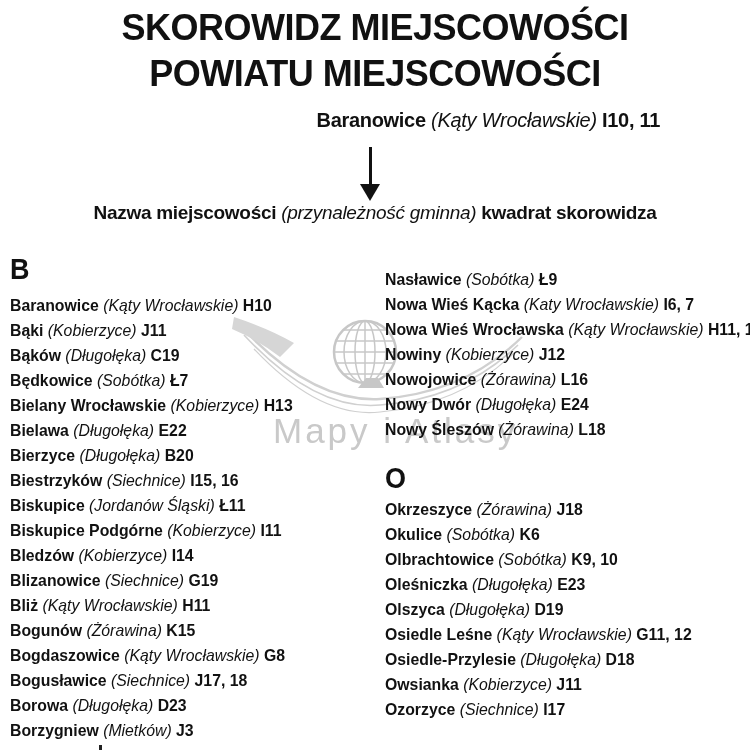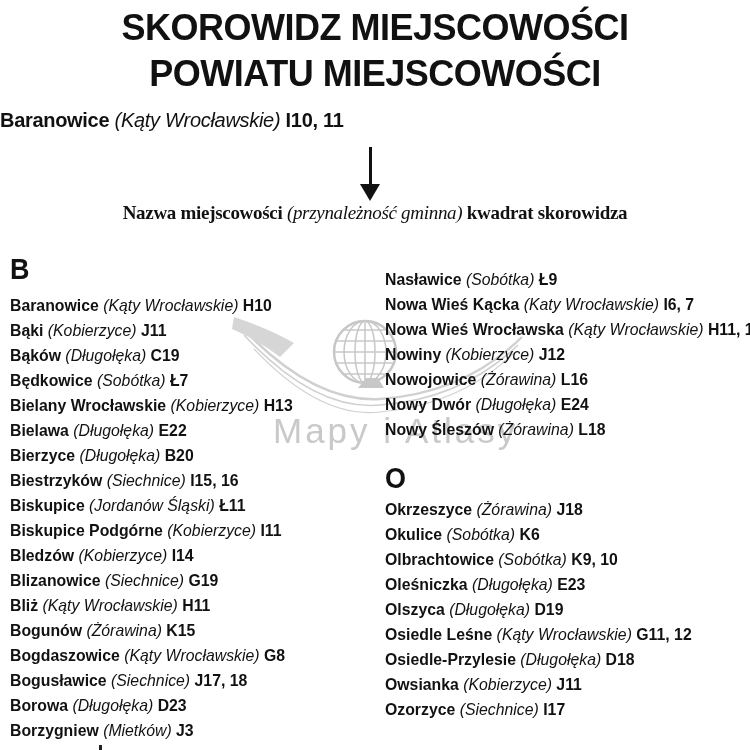--- a/index.html
+++ b/index.html
@@ -5,30 +5,30 @@
   html,body{margin:0;padding:0;background:#fff;}
   .page{position:relative;width:750px;height:750px;background:#fff;overflow:hidden;
         font-family:"Liberation Sans",sans-serif;color:#111;}
   .layer{position:absolute;z-index:1;}
   
   .watermark{position:absolute;left:230px;top:295px;z-index:0;}
   
   .titlebox{top:5px;left:0;width:750px;text-align:center;}
   .titlebox h1{margin:0;font-size:36px;line-height:46px;font-weight:bold;letter-spacing:-0.5px;}
   
-  .example{top:108px;left:0;width:660px;text-align:left;font-size:20px;line-height:25px;letter-spacing:-0.3px;}
+  .example{top:108px;left:0;width:660px;text-align:right;font-size:20px;line-height:25px;letter-spacing:-0.3px;}
   .example .n,.example .s{font-weight:bold;}
   .example .g{font-style:italic;}
   
   .arrow-line{top:147px;left:369px;width:3px;height:38px;background:#111;}
   .arrow-head{top:184px;left:360px;width:0;height:0;
               border-left:10px solid transparent;border-right:10px solid transparent;
               border-top:17px solid #111;}
   
-  .legend{top:200px;left:0;width:750px;text-align:center;font-size:19px;line-height:25px;letter-spacing:-0.3px;font-family:Liberation Serif, serif;}
+  .legend{top:200px;left:0;width:750px;text-align:center;font-size:19px;line-height:25px;letter-spacing:-0.3px;}
   .legend .n,.legend .s{font-weight:bold;}
   .legend .g{font-style:italic;}
   
   .col{font-size:17px;line-height:25px;white-space:nowrap;
        transform:scaleX(0.93);transform-origin:0 0;}
   .col-left{left:10px;top:253px;}
   .col-right{left:385px;top:267px;}
   .section{margin:0;font-size:29px;line-height:33px;font-weight:bold;}
   .col-left .section{margin-bottom:7px;}
   .col-right .section{margin-top:20px;margin-bottom:2px;}

